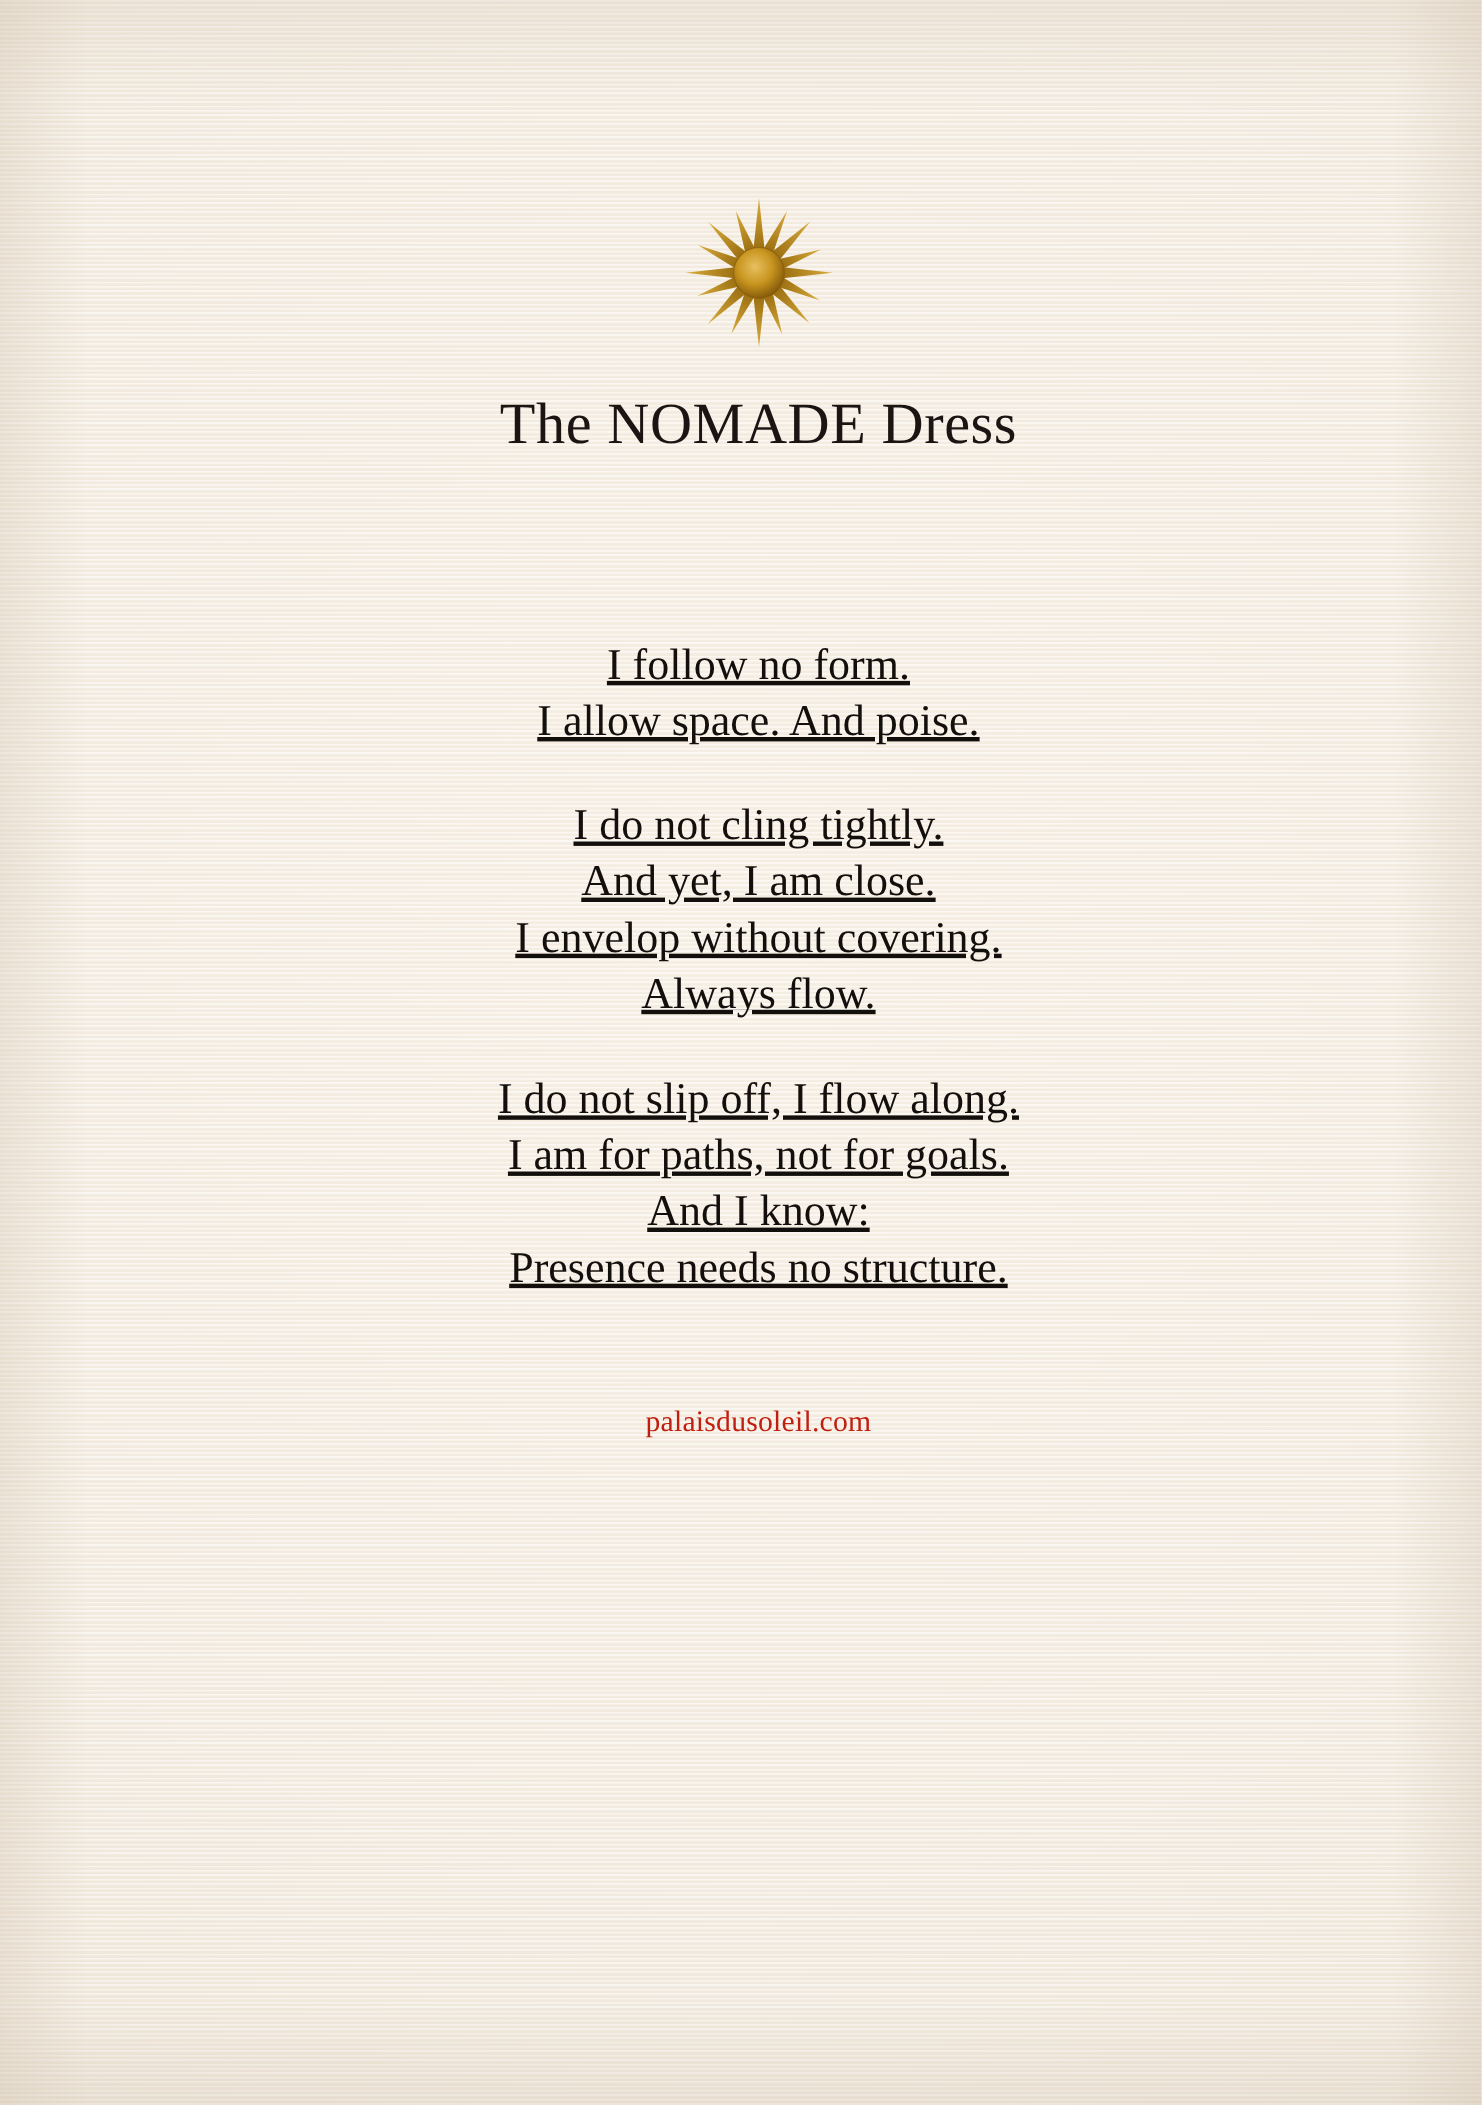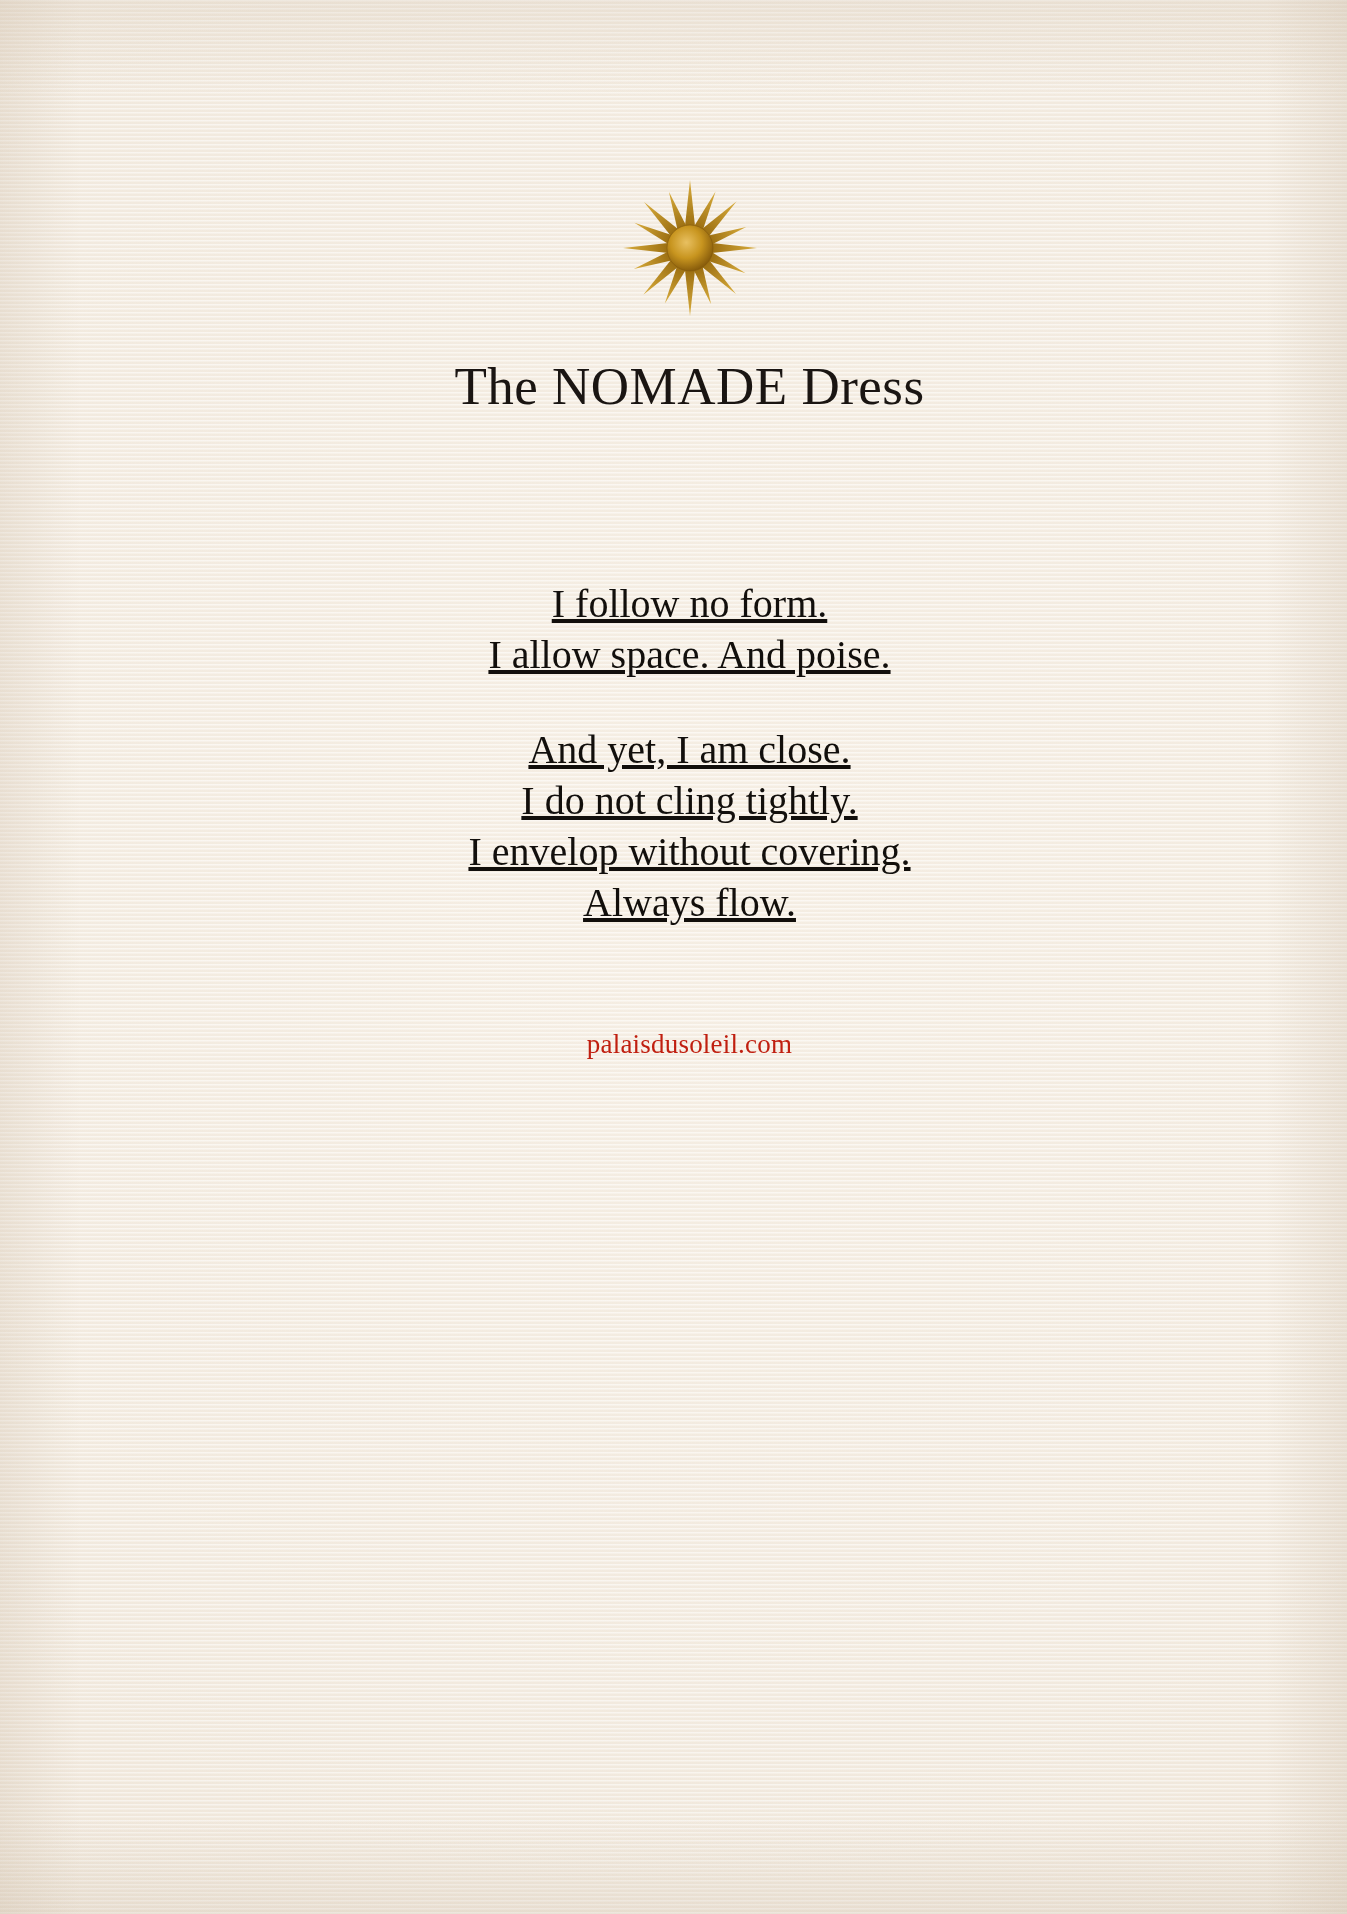--- a/index.html
+++ b/index.html
@@ -171,24 +171,30 @@
   <h1 class="title">The NOMADE Dress</h1>
 
   <div class="poem">
 
     <div class="stanza">
       <span class="line">I follow no form.</span>
       <span class="line">I allow space. And poise.</span>
     </div>
 
     <div class="stanza">
+      <span class="line">I do not cling tightly.</span>
       <span class="line">And yet, I am close.</span>
-      <span class="line">I do not cling tightly.</span>
       <span class="line">I envelop without covering.</span>
       <span class="line">Always flow.</span>
     </div>
 
+    <div class="stanza">
+      <span class="line">I do not slip off, I flow along.</span>
+      <span class="line">I am for paths, not for goals.</span>
+      <span class="line">And I know:</span>
+      <span class="line">Presence needs no structure.</span>
+    </div>
 
   </div>
 
   <a class="website" href="#">palaisdusoleil.com</a>
 
 </div>
 
 </body></html>

